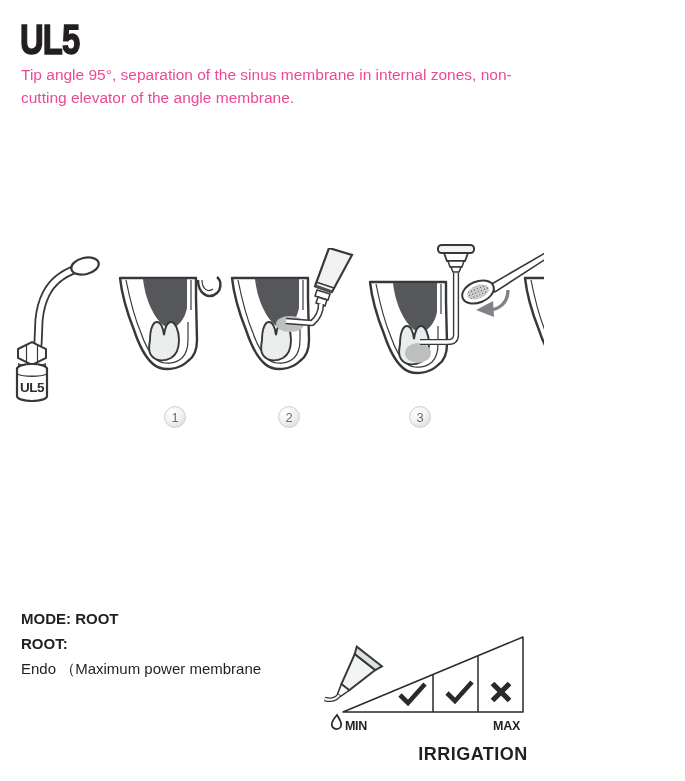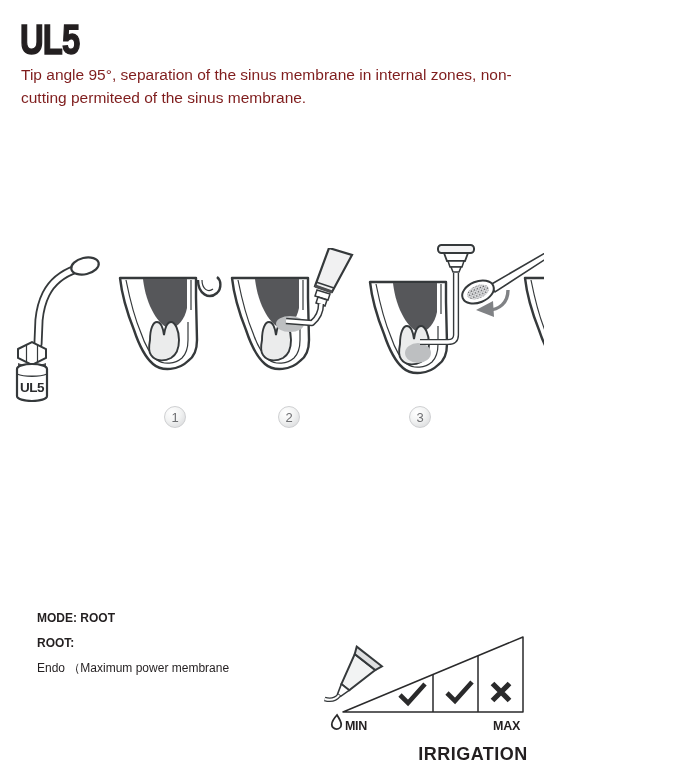--- a/index.html
+++ b/index.html
@@ -2,42 +2,42 @@
 <html><head>
 <meta charset="utf-8">
 <style>
   html,body{margin:0;padding:0;background:#ffffff;}
   #page{position:relative;width:544px;height:781px;background:#fff;overflow:hidden;
         font-family:"Liberation Sans",sans-serif;color:#231f20;}
   .abs{position:absolute;}
   #title{left:20px;top:16px;font-size:40px;font-weight:bold;letter-spacing:-1px;
          transform:scaleX(.82) scaleY(1.05);transform-origin:left top;
          -webkit-text-stroke:1.4px #231f20;color:#231f20;}
-  .desc{left:21px;top:63px;width:630px;font-size:15.5px;line-height:23px;color:#7f1d1d;}
+  .desc{left:21px;top:63px;width:630px;font-size:15.5px;line-height:23px;color:#ec4899;}
   .badge{width:22px;height:22px;border-radius:50%;
          background:radial-gradient(circle at 35% 28%,#ffffff 0%,#f2f3f3 45%,#d4d5d7 100%);
          border:1px solid #cfd0d2;box-sizing:border-box;
          display:flex;align-items:center;justify-content:center;
          font-size:13px;color:#6d6e71;}
-  .settings{left:21px;top:606px;font-size:12px;line-height:25px;margin-left:16px;}
+  .settings{left:21px;top:606px;font-size:15px;line-height:25px;}
   .settings .b{font-weight:bold;}
   #irrig-caption{left:303px;top:744px;width:340px;text-align:center;
                  font-size:18px;font-weight:bold;letter-spacing:.5px;color:#231f20;}
   svg{display:block;}
   svg text{font-family:"Liberation Sans",sans-serif;}
 </style>
 </head>
 <body>
 
 <div id="page">
 
   <div id="title" class="abs">UL5</div>
   <div class="desc abs">
     <div>Tip angle 95°, separation of the sinus membrane in internal zones, non-</div>
-    <div>cutting permiteed of the sinus membrane.</div>
+    <div>cutting elevator of the angle membrane.</div>
   </div>
 
   <svg width="0" height="0" class="abs" style="left:0;top:0" aria-hidden="true">
     <defs>
       <pattern id="stip" width="3.2" height="3.2" patternUnits="userSpaceOnUse">
         <rect width="3.2" height="3.2" fill="#dedfe1"></rect>
         <circle cx="1" cy="1" r="0.75" fill="#58595b"></circle>
         <circle cx="2.5" cy="2.4" r="0.55" fill="#87898c"></circle>
       </pattern>
       <g id="sinus-base">

